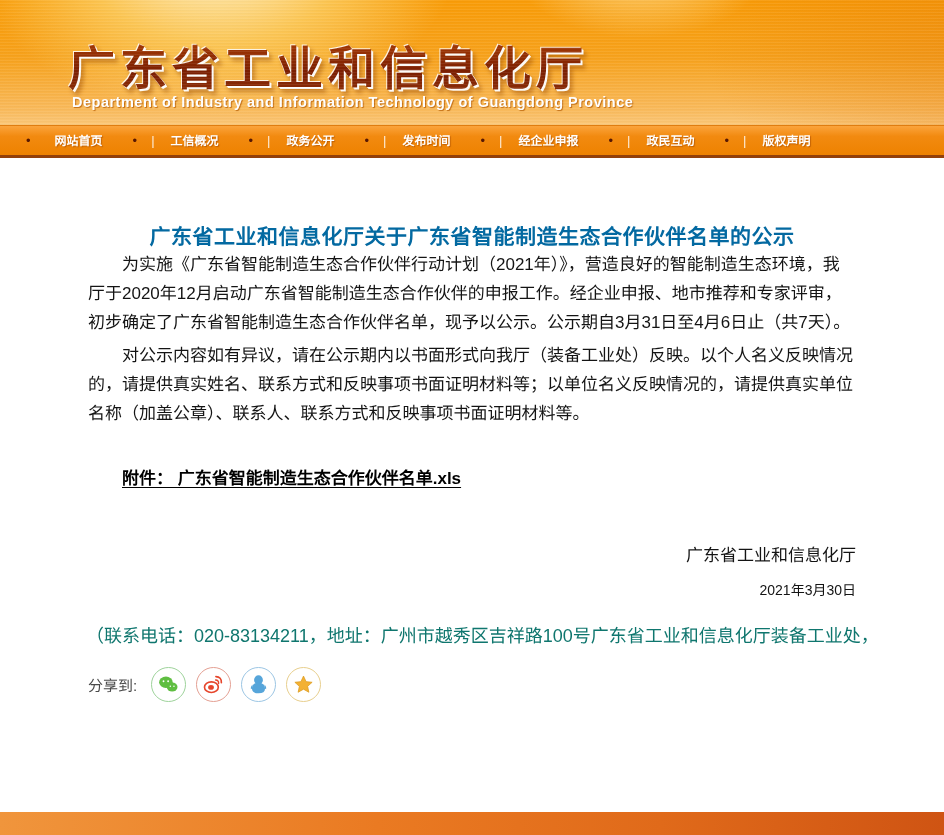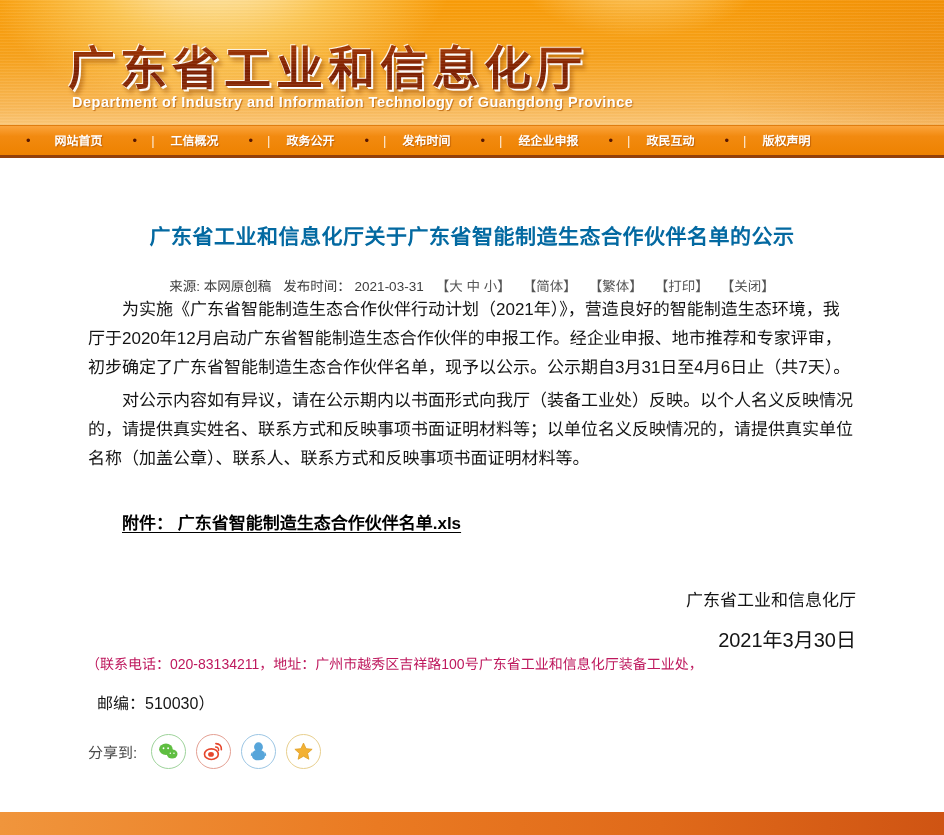--- a/index.html
+++ b/index.html
@@ -92,25 +92,25 @@
     font-size: 17px; font-weight: 800; color: #000;
     text-decoration: underline; text-underline-offset: 3px;
     cursor: pointer;
   }
   .sig-org {
     margin-top: 52px; text-align: right;
     font-size: 17px; color: #141414;
   }
   .sig-date {
     margin-top: 13px; text-align: right;
-    font-size: 20px; color: #141414;
+    font-size: 14px; color: #141414;
   }
   .contact-line1 {
-    margin-left: -2px;
-    font-size: 14px; color: #be185d; white-space: nowrap;
+    margin-top: 22px; margin-left: -2px;
+    font-size: 18px; color: #0f766e; white-space: nowrap;
   }
   .contact-line2 {
     margin-top: 17px; padding-left: 9px;
     font-size: 16px; color: #141414;
   }
   .share-row {
     margin-top: 20px; display: flex; align-items: center;
   }
   .share-label { font-size: 15px; color: #4a4a4a; margin-right: 14px; }
   .share-icon {
@@ -159,42 +159,32 @@
   <span class="nav-item">政民互动</span>
   <span class="nav-sep-dot">•</span>
   <span class="nav-sep-pipe">|</span>
   <span class="nav-item">版权声明</span>
 </div>
 
 <div class="content">
 
   <div class="article-title">广东省工业和信息化厅关于广东省智能制造生态合作伙伴名单的公示</div>
 
-  <div class="meta">
-    <span>来源: 本网原创稿</span>
-    <span>发布时间：  2021-03-31</span>
-    <span class="ctl">【大 中 小】</span>
-    <span class="ctl">【简体】</span>
-    <span class="ctl">【繁体】</span>
-    <span class="ctl">【打印】</span>
-    <span class="ctl">【关闭】</span>
-  </div>
 
   <div class="body-paragraphs">
     <p class="para">为实施《广东省智能制造生态合作伙伴行动计划（2021年）》，营造良好的智能制造生态环境，我厅于2020年12月启动广东省智能制造生态合作伙伴的申报工作。经企业申报、地市推荐和专家评审，初步确定了广东省智能制造生态合作伙伴名单，现予以公示。公示期自3月31日至4月6日止（共7天）。</p>
     <p class="para">对公示内容如有异议，请在公示期内以书面形式向我厅（装备工业处）反映。以个人名义反映情况的，请提供真实姓名、联系方式和反映事项书面证明材料等；以单位名义反映情况的，请提供真实单位名称（加盖公章）、联系人、联系方式和反映事项书面证明材料等。</p>
   </div>
 
   <div class="attachment">附件： 广东省智能制造生态合作伙伴名单.xls</div>
 
   <div class="sig-org">广东省工业和信息化厅</div>
   <div class="sig-date">2021年3月30日</div>
 
   <div class="contact-line1">（联系电话：020-83134211，地址：广州市越秀区吉祥路100号广东省工业和信息化厅装备工业处，</div>
-  <div class="contact-line2">邮编：510030）</div>
 
   <div class="share-row">
     <span class="share-label">分享到:</span>
 
     <span class="share-icon si-wechat">
       <span>
         <svg viewBox="0 0 24 24">
           <ellipse cx="9.3" cy="9.6" rx="7.1" ry="6" fill="#5fbe41"></ellipse>
           <ellipse cx="15.8" cy="14.6" rx="5.6" ry="4.7" fill="#5fbe41"></ellipse>
           <circle cx="6.8" cy="8.6" r="0.95" fill="#ffffff"></circle>

